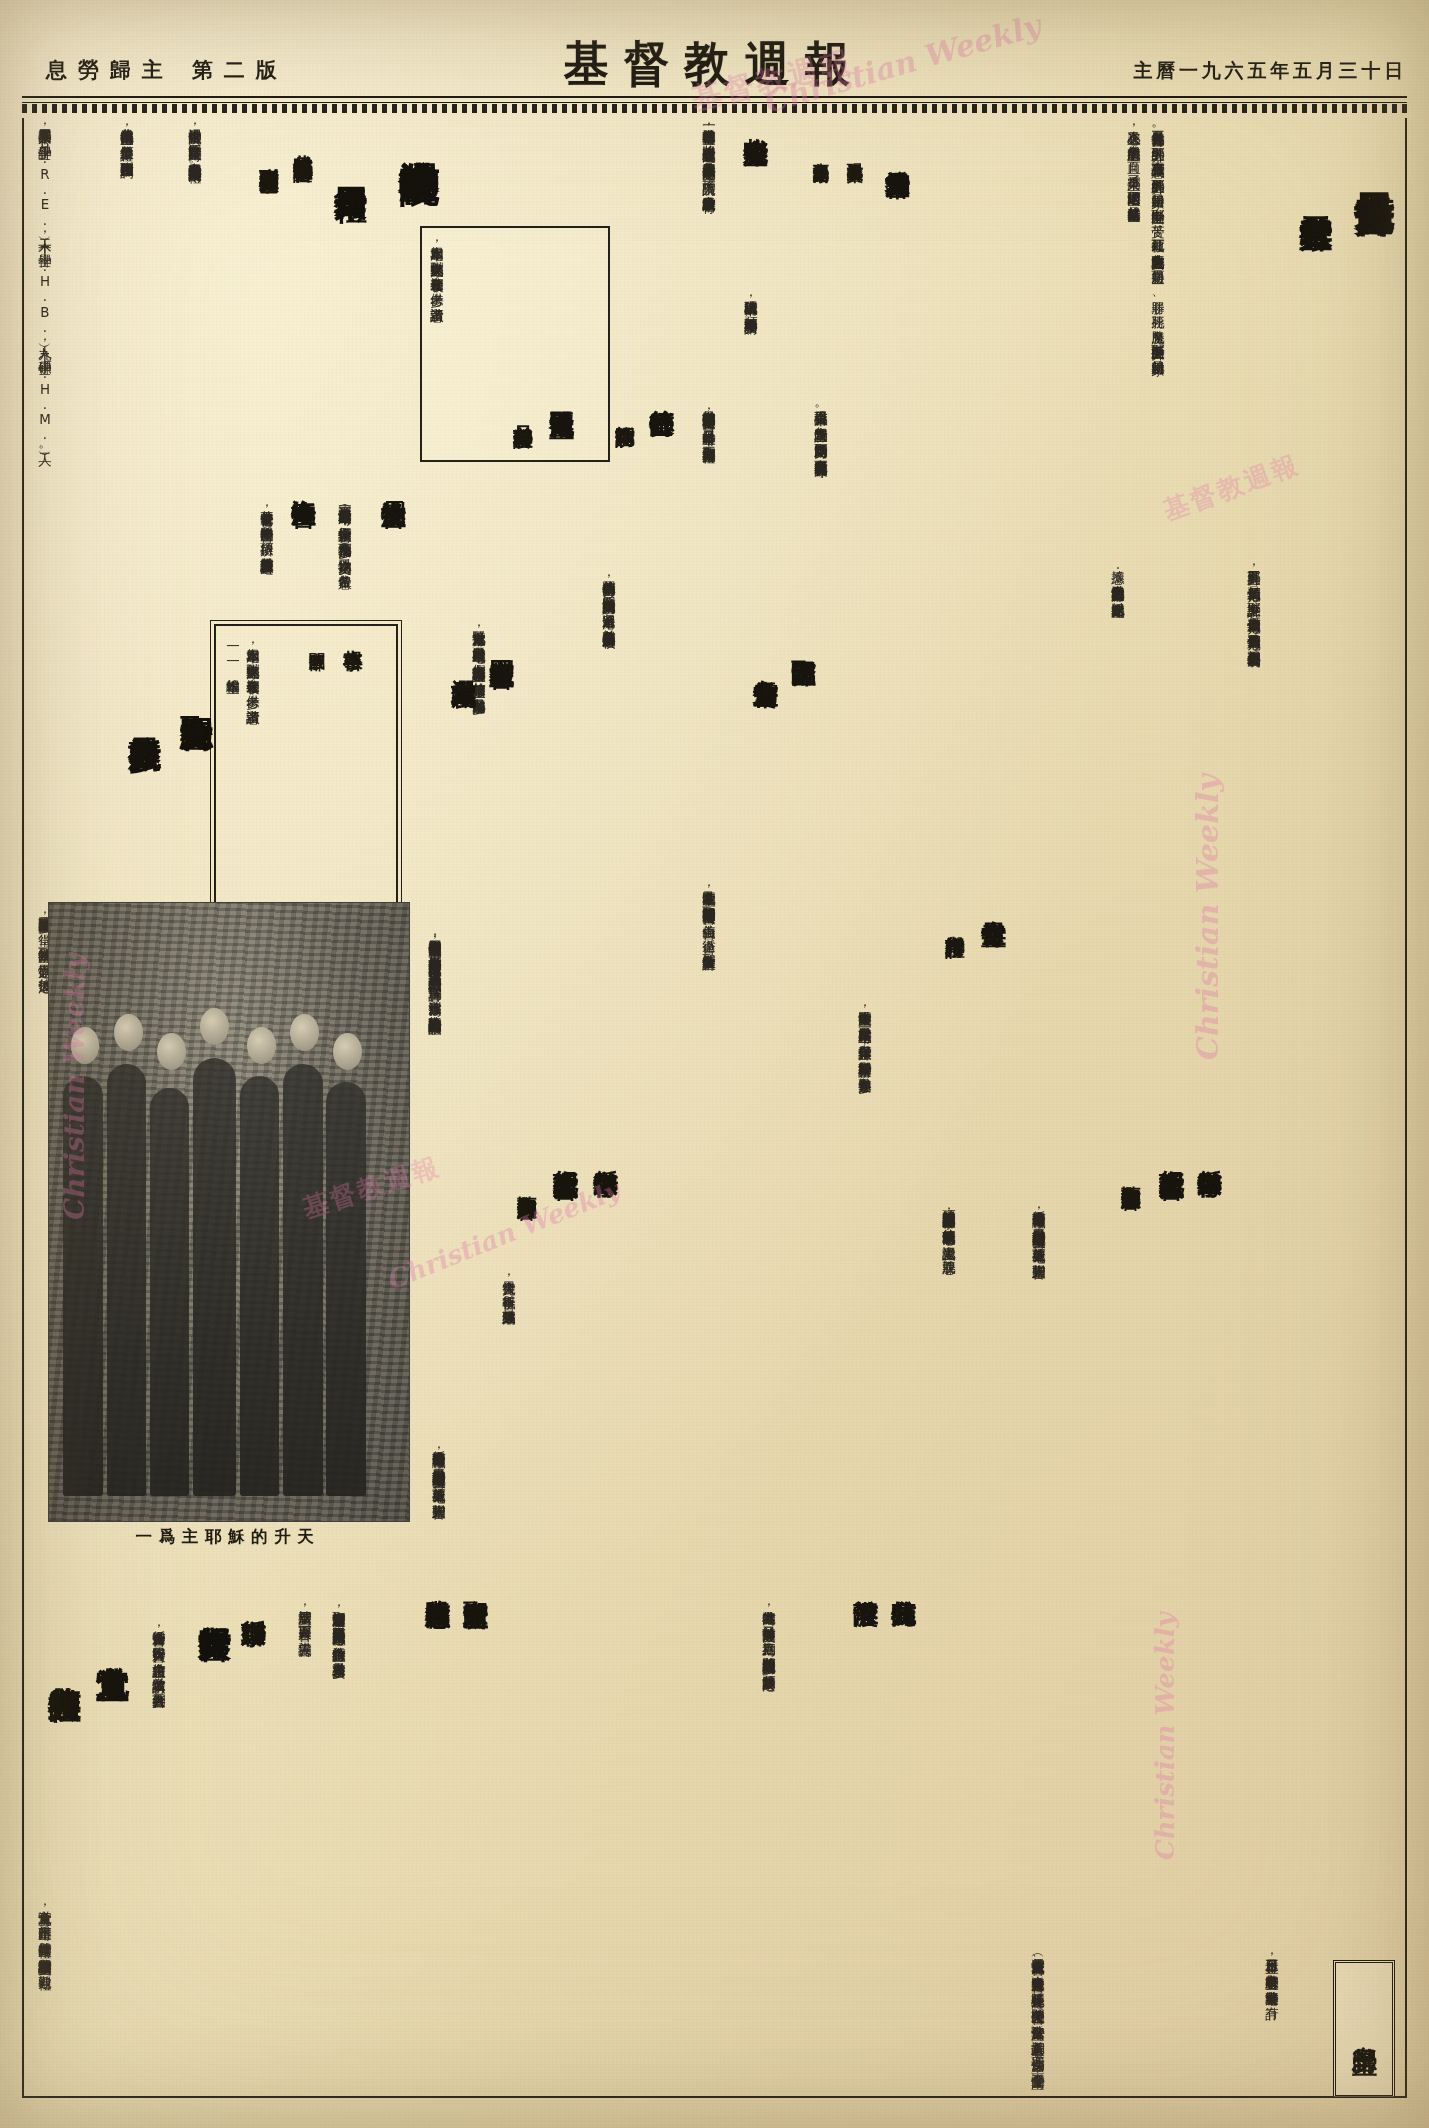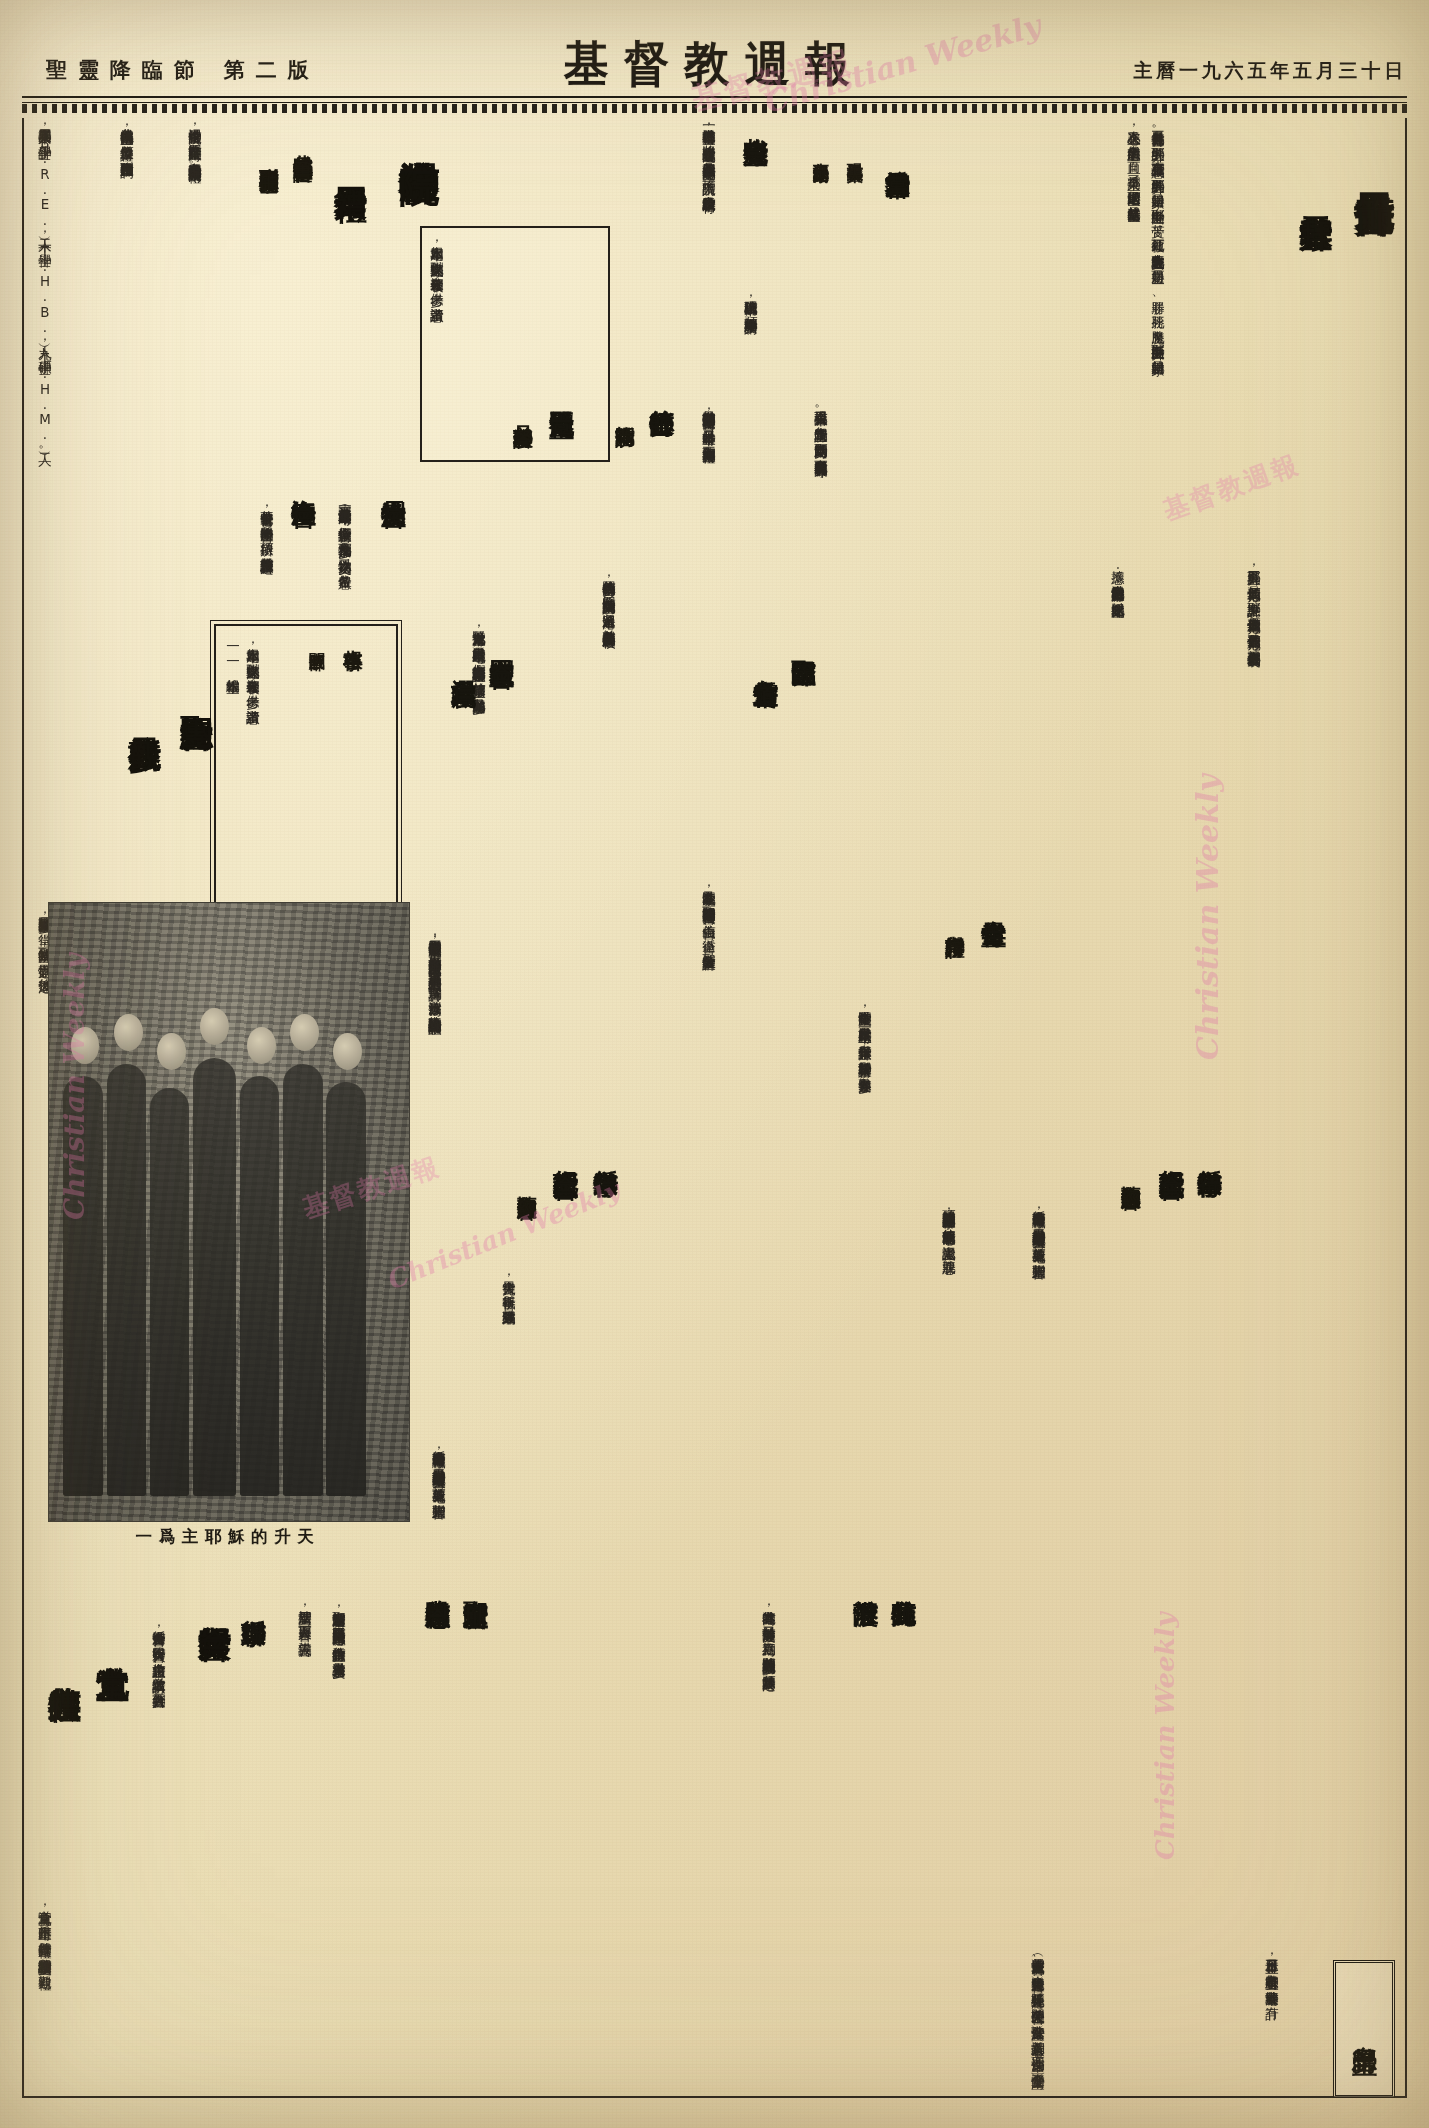--- a/index.html
+++ b/index.html
@@ -139,21 +139,21 @@
   }
 </style>
 </head>
 <body>
 
 <div id="paper"></div>
 <div id="grain"></div>
 <div id="sheet">
 
   <div id="masthead">
-    <div id="mh-issue">聖靈降臨節 第二版</div>
+    <div id="mh-issue">息勞歸主 第二版</div>
     <div id="mh-title">基督教週報</div>
     <div id="mh-date">主曆一九六五年五月三十日</div>
   </div>
 
   <div class="rule-d" style="top:96px;"></div>
   <div class="rule-dot" style="left:22px;top:104px;width:1385px;"></div>
 
   <div class="rule-s" style="left:22px;top:118px;width:2px;height:1980px;"></div>
   <div class="rule-s" style="left:1405px;top:118px;width:2px;height:1980px;"></div>
   <div class="rule-s" style="left:22px;top:2096px;width:1385px;height:2px;"></div>

